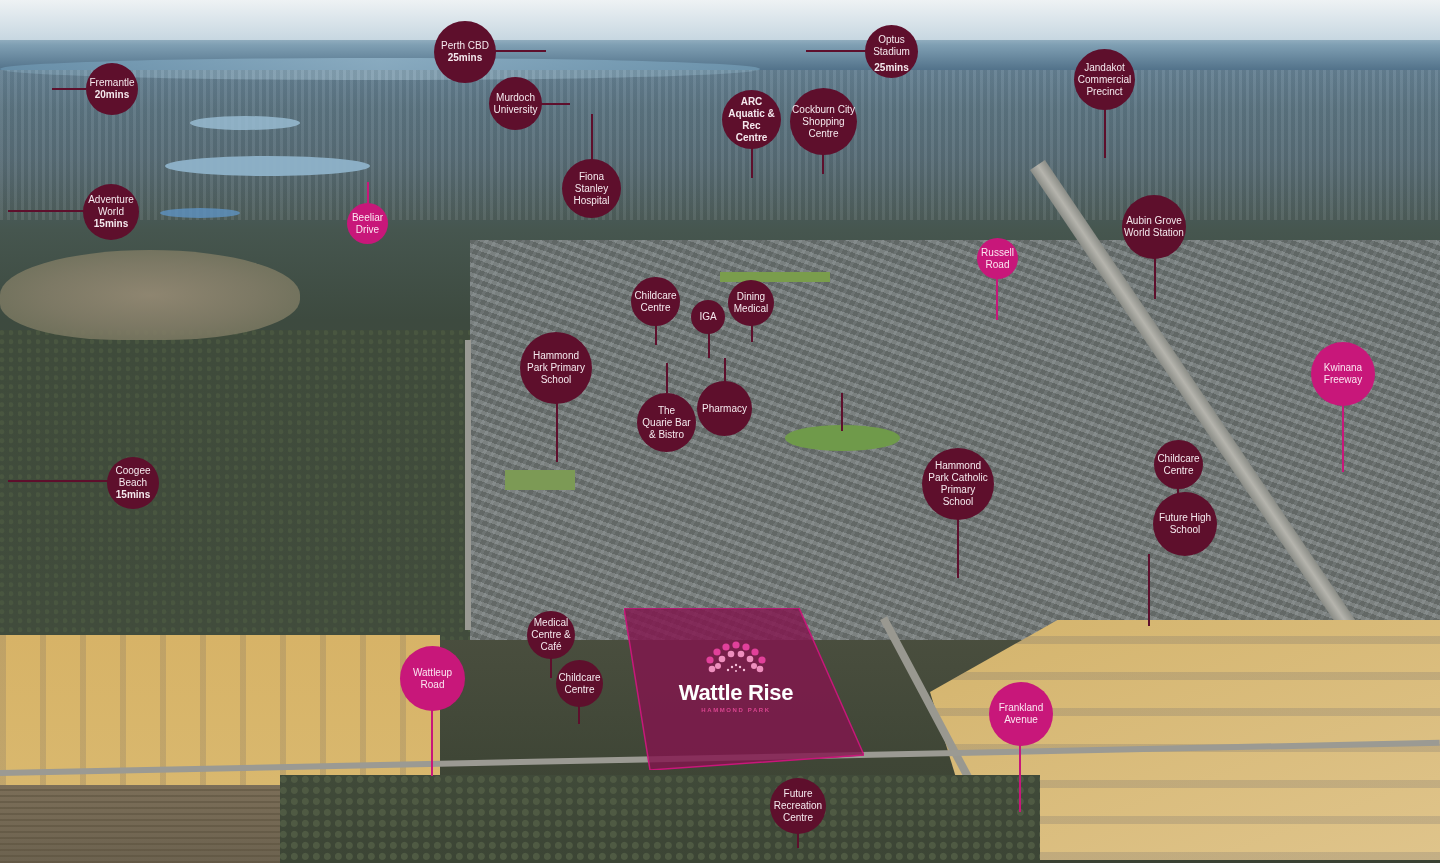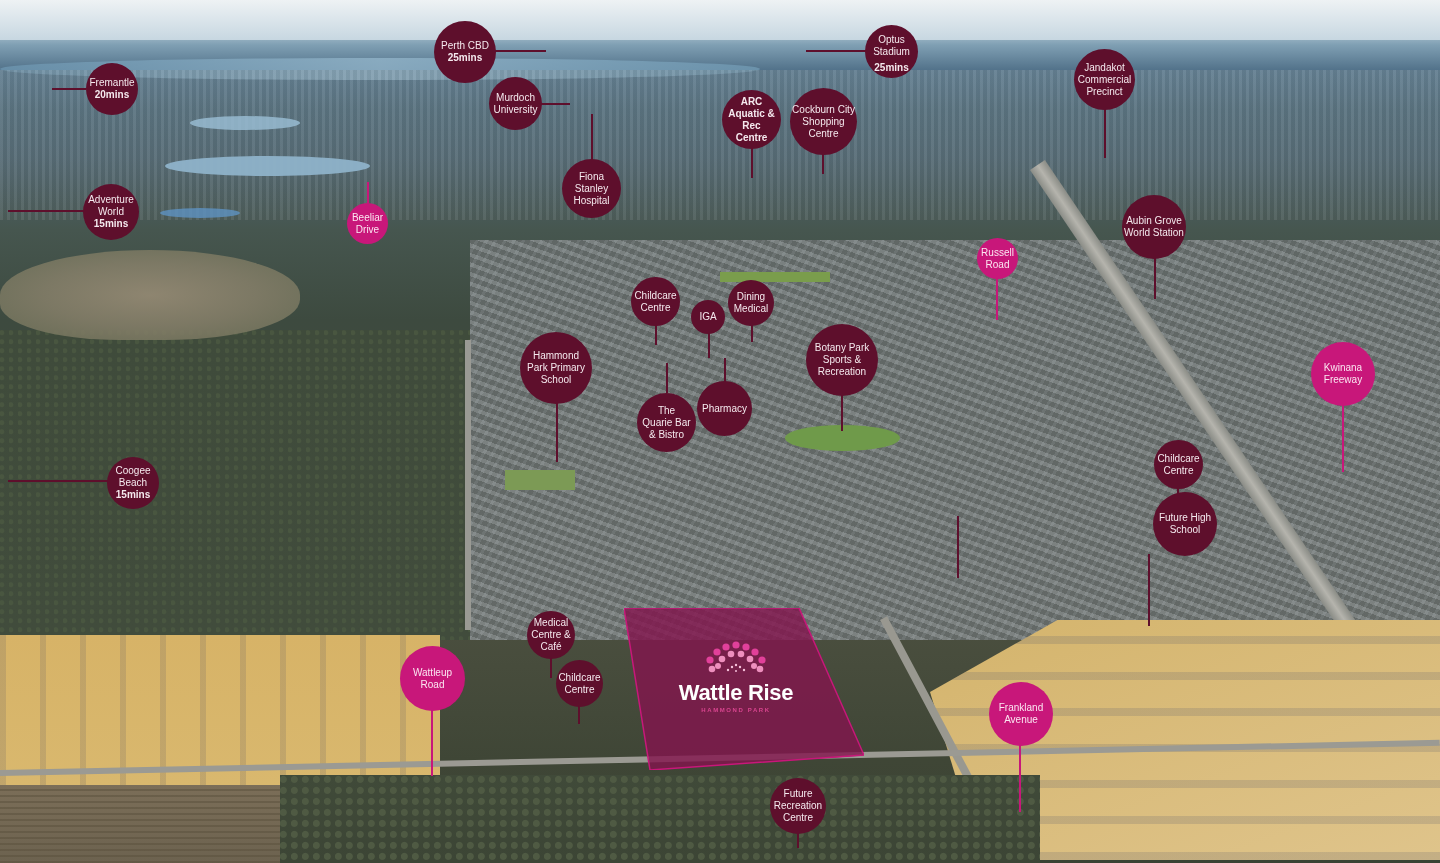--- a/index.html
+++ b/index.html
@@ -234,25 +234,25 @@
   <div class="marker poi" style="left:637px;top:393px;width:59px;height:59px;">
     <span class="txt" style="width:50px;">The Quarie Bar &amp; Bistro</span>
   </div>
 
   <div class="stem poi" style="left:724px;top:358px;width:2px;height:24px;"></div>
   <div class="marker poi" style="left:697px;top:381px;width:55px;height:55px;">
     <span class="txt">Pharmacy</span>
   </div>
 
   <div class="stem poi" style="left:841px;top:393px;width:2px;height:38px;"></div>
-  <div class="marker poi" style="left:806px;top:324px;width:72px;height:72px;">
-    <span class="txt" style="width:64px;">Botany Park Sports &amp; Recreation</span>
-  </div>
 
   <div class="stem poi" style="left:957px;top:516px;width:2px;height:62px;"></div>
+  <div class="marker poi" style="left:922px;top:448px;width:72px;height:72px;">
+    <span class="txt" style="width:66px;">Hammond Park Catholic Primary School</span>
+  </div>
 
   <div class="stem poi" style="left:1177px;top:486px;width:2px;height:22px;"></div>
   <div class="marker poi" style="left:1154px;top:440px;width:49px;height:49px;">
     <span class="txt" style="width:46px;">Childcare Centre</span>
   </div>
 
   <div class="stem poi" style="left:1148px;top:554px;width:2px;height:72px;"></div>
   <div class="marker poi" style="left:1117px;top:492px;width:64px;height:64px;margin-left:36px;">
     <span class="txt" style="width:62px;">Future High School</span>
   </div>

